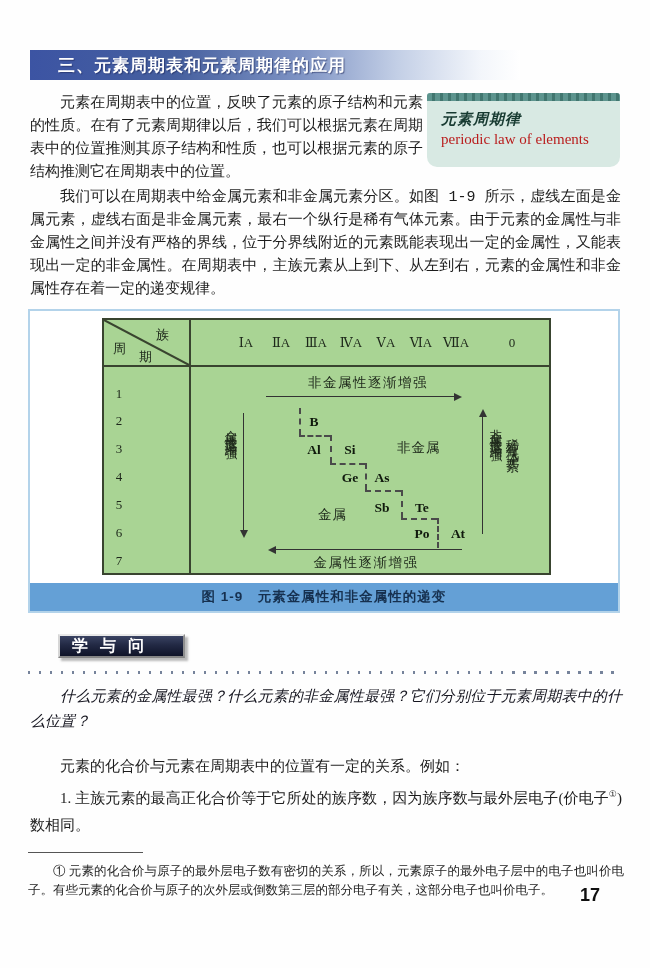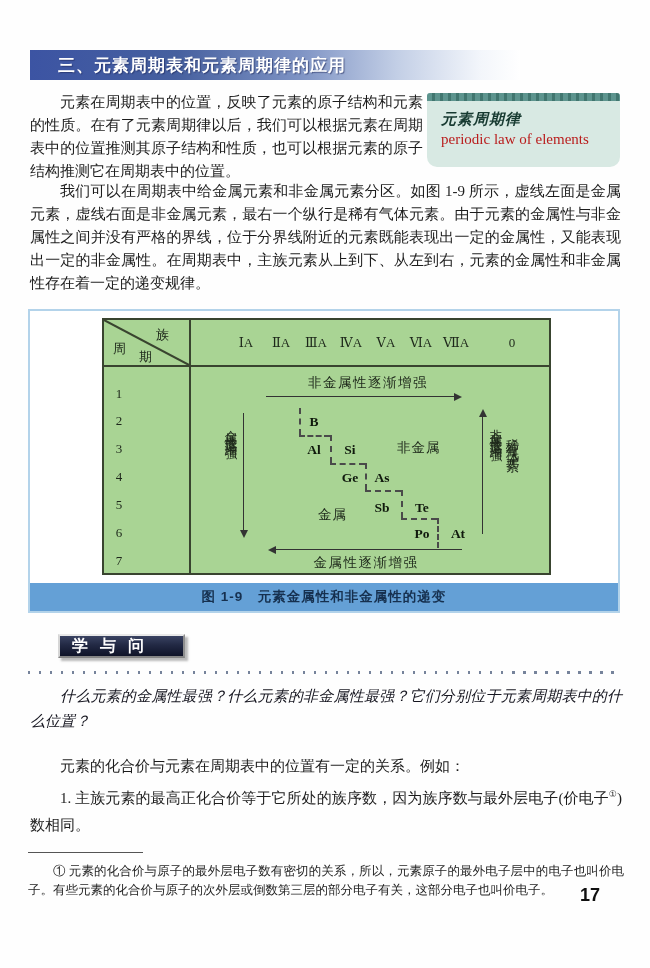--- a/index.html
+++ b/index.html
@@ -19,21 +19,21 @@
   .title-bar .t {
     font-family:"Liberation Sans","DejaVu Sans",sans-serif;
     font-weight:bold; font-size:17px; color:#ffffff;
     padding-left:28px; letter-spacing:1px;
     text-shadow:1px 1px 1px rgba(30,40,90,.6);
   }
   
   .para { position:absolute; text-align:justify; font-size:15px; line-height:23px; }
   .para.indent { text-indent:2em; }
   #intro  { left:30px; top:91px;  width:393px; }
-  #para2  { left:30px; top:180px; width:591px; }
+  #para2  { left:30px; top:186px; width:591px;font-family:Liberation Mono, monospace; }
   
   .vocab {
     position:absolute; left:427px; top:93px; width:193px; height:74px;
     background:#d8e9e3; border-radius:3px 3px 10px 10px; overflow:hidden;
   }
   .vocab .band {
     height:8px; width:100%;
     background:repeating-linear-gradient(90deg,#5d948e 0 5px,#41766f 5px 8px);
   }
   .vocab .cn { display:block; font-style:italic; font-weight:bold; font-size:15px; color:#173a31; margin:9px 0 2px 14px; letter-spacing:1px; }

